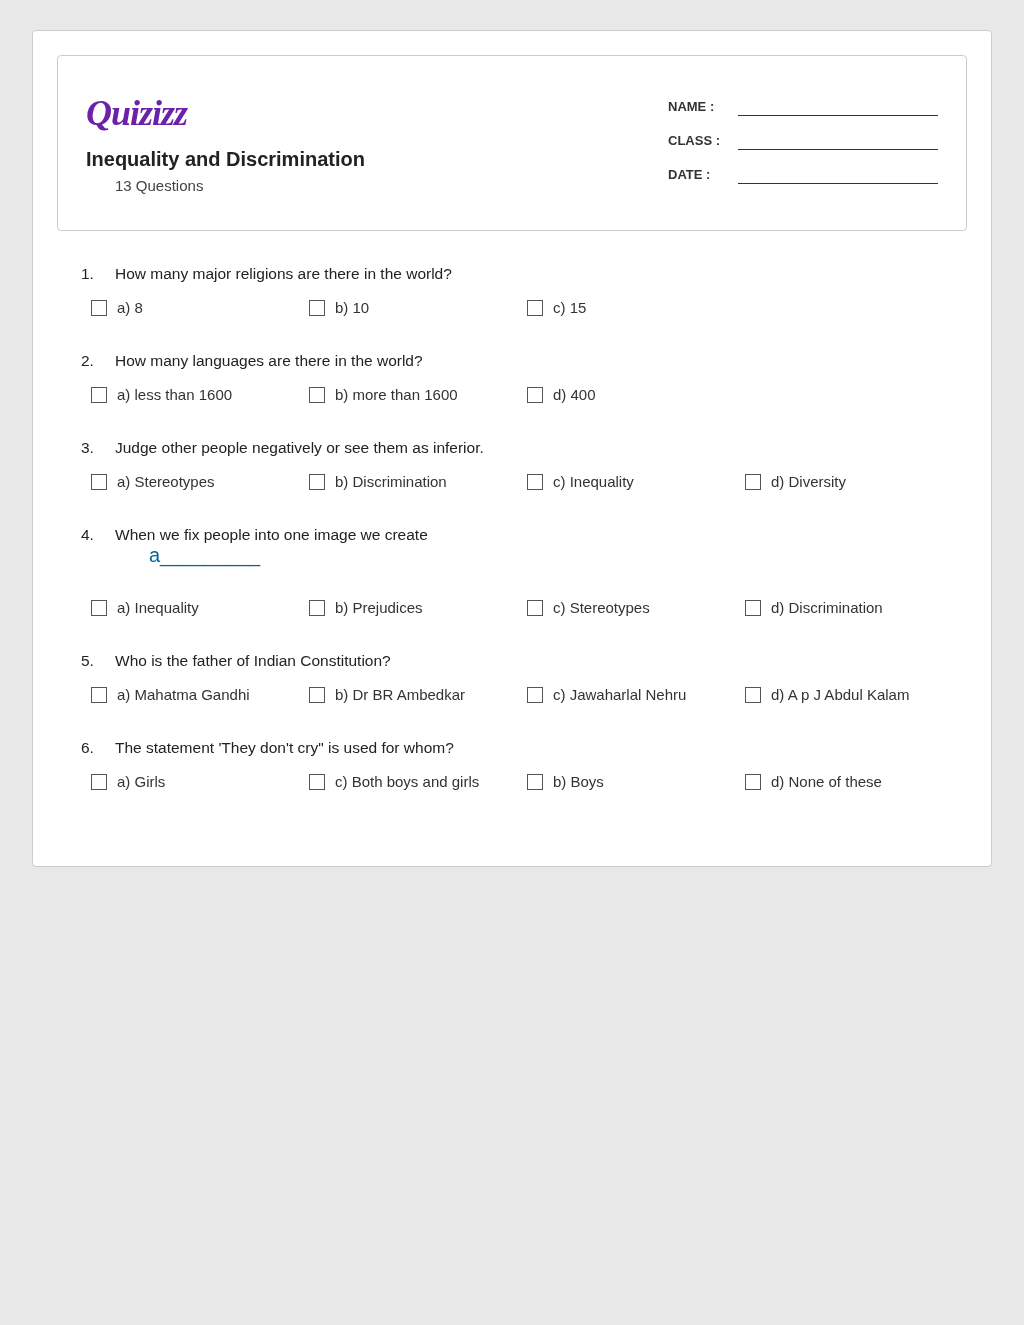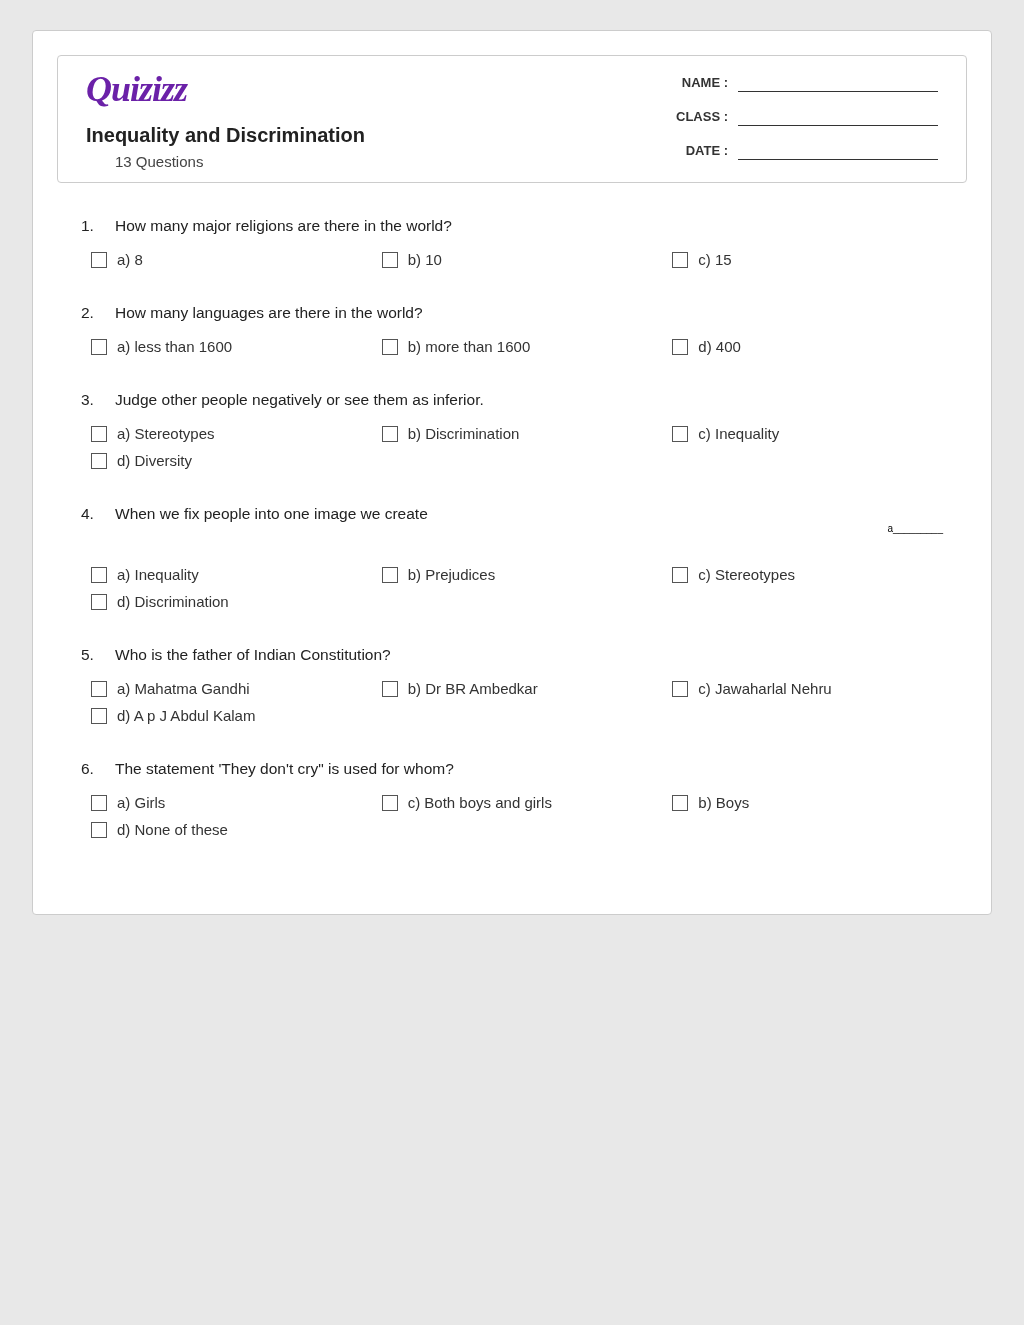--- a/index.html
+++ b/index.html
@@ -22,21 +22,21 @@
       padding: 0;
       border: 1px solid #ccc;
       border-radius: 4px;
     }
 
     
     .header-section {
       border: 1px solid #ccc;
       border-radius: 4px;
       margin: 24px;
-      padding: 12px 28px;
+      padding: 36px 28px;
       display: flex;
       justify-content: space-between;
       align-items: flex-start;
     }
 
     .header-left {
       flex: 1;
     }
 
     .logo {
@@ -78,21 +78,20 @@
       width: 100%;
       justify-content: flex-end;
     }
 
     .field-label {
       font-size: 13px;
       font-weight: bold;
       color: #333;
       white-space: nowrap;
       min-width: 60px;
-      text-align: right;
     }
 
     .field-line {
       border: none;
       border-bottom: 1.5px solid #333;
       width: 200px;
       height: 20px;
       display: inline-block;
     }
 
@@ -117,21 +116,21 @@
       font-weight: normal;
       min-width: 24px;
     }
 
     .question-body {
       flex: 1;
     }
 
     .options-grid {
       display: grid;
-      grid-template-columns: 1fr 1fr 1fr;
+      grid-template-columns: 1fr 1fr 1fr 1fr;
       gap: 10px 20px;
       margin-left: 10px;
     }
 
     .option-item {
       display: flex;
       align-items: center;
       gap: 10px;
       font-size: 15px;
       color: #333;
@@ -149,24 +148,23 @@
       font-size: 15px;
     }
 
     .q4-wrap {
       display: flex;
       flex-direction: column;
     }
 
     .q4-line2 {
       margin-left: 34px;
-      font-size: 10px;
-      color: #000000;
+      font-size: 20px;
+      color: #0369a1;
       margin-bottom: 16px;
-      text-align: right;
     }
   </style>
 </head>
 <body>
 
 <div class="page-container">
 
   <div class="header-section">
     <div class="header-left">
       <div class="logo">Quizizz</div>

